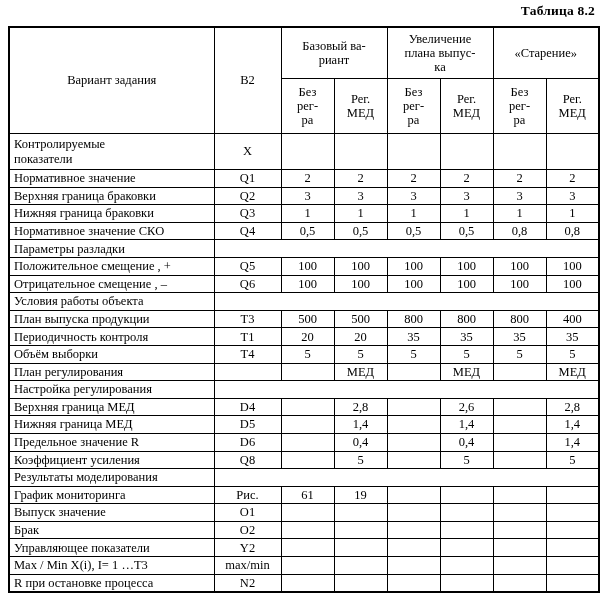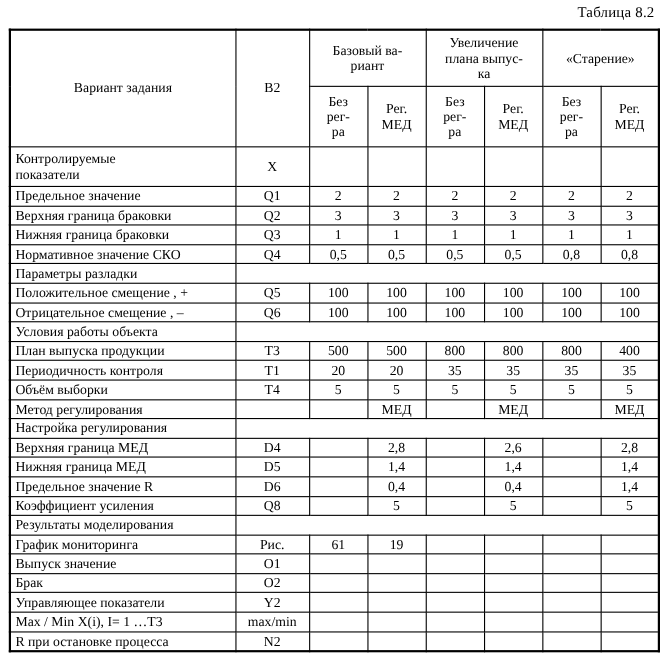--- a/index.html
+++ b/index.html
@@ -15,21 +15,21 @@
   .page {
     position: relative;
     width: 600px;
     height: 599px;
   }
   .table-caption {
     position: absolute;
     top: 3px;
     right: 5px;
     font-size: 13.5px;
-    font-weight: 400;
+    font-weight: 700;
     letter-spacing: 0.2px;
     margin-left: 34px;
   }
   table.main {
     position: absolute;
     left: 8px;
     top: 26px;
     border-collapse: collapse;
     table-layout: fixed;
     border: 2px solid #000;
@@ -107,21 +107,21 @@
 показатели</td>
           <td class="code">X</td>
           <td class="val"></td>
           <td class="val"></td>
           <td class="val"></td>
           <td class="val"></td>
           <td class="val"></td>
           <td class="val"></td>
         </tr>
         <tr>
-          <td class="label">Предельное значение</td>
+          <td class="label">Нормативное значение</td>
           <td class="code">Q1</td>
           <td class="val">2</td>
           <td class="val">2</td>
           <td class="val">2</td>
           <td class="val">2</td>
           <td class="val">2</td>
           <td class="val">2</td>
         </tr>
         <tr>
           <td class="label">Верхняя граница браковки</td>
@@ -205,21 +205,21 @@
           <td class="label">Объём выборки</td>
           <td class="code">Т4</td>
           <td class="val">5</td>
           <td class="val">5</td>
           <td class="val">5</td>
           <td class="val">5</td>
           <td class="val">5</td>
           <td class="val">5</td>
         </tr>
         <tr>
-          <td class="label">Метод регулирования</td>
+          <td class="label">План регулирования</td>
           <td class="code"></td>
           <td class="val"></td>
           <td class="val">МЕД</td>
           <td class="val"></td>
           <td class="val">МЕД</td>
           <td class="val"></td>
           <td class="val">МЕД</td>
         </tr>
         <tr>
           <td class="label">Настройка регулирования</td>

